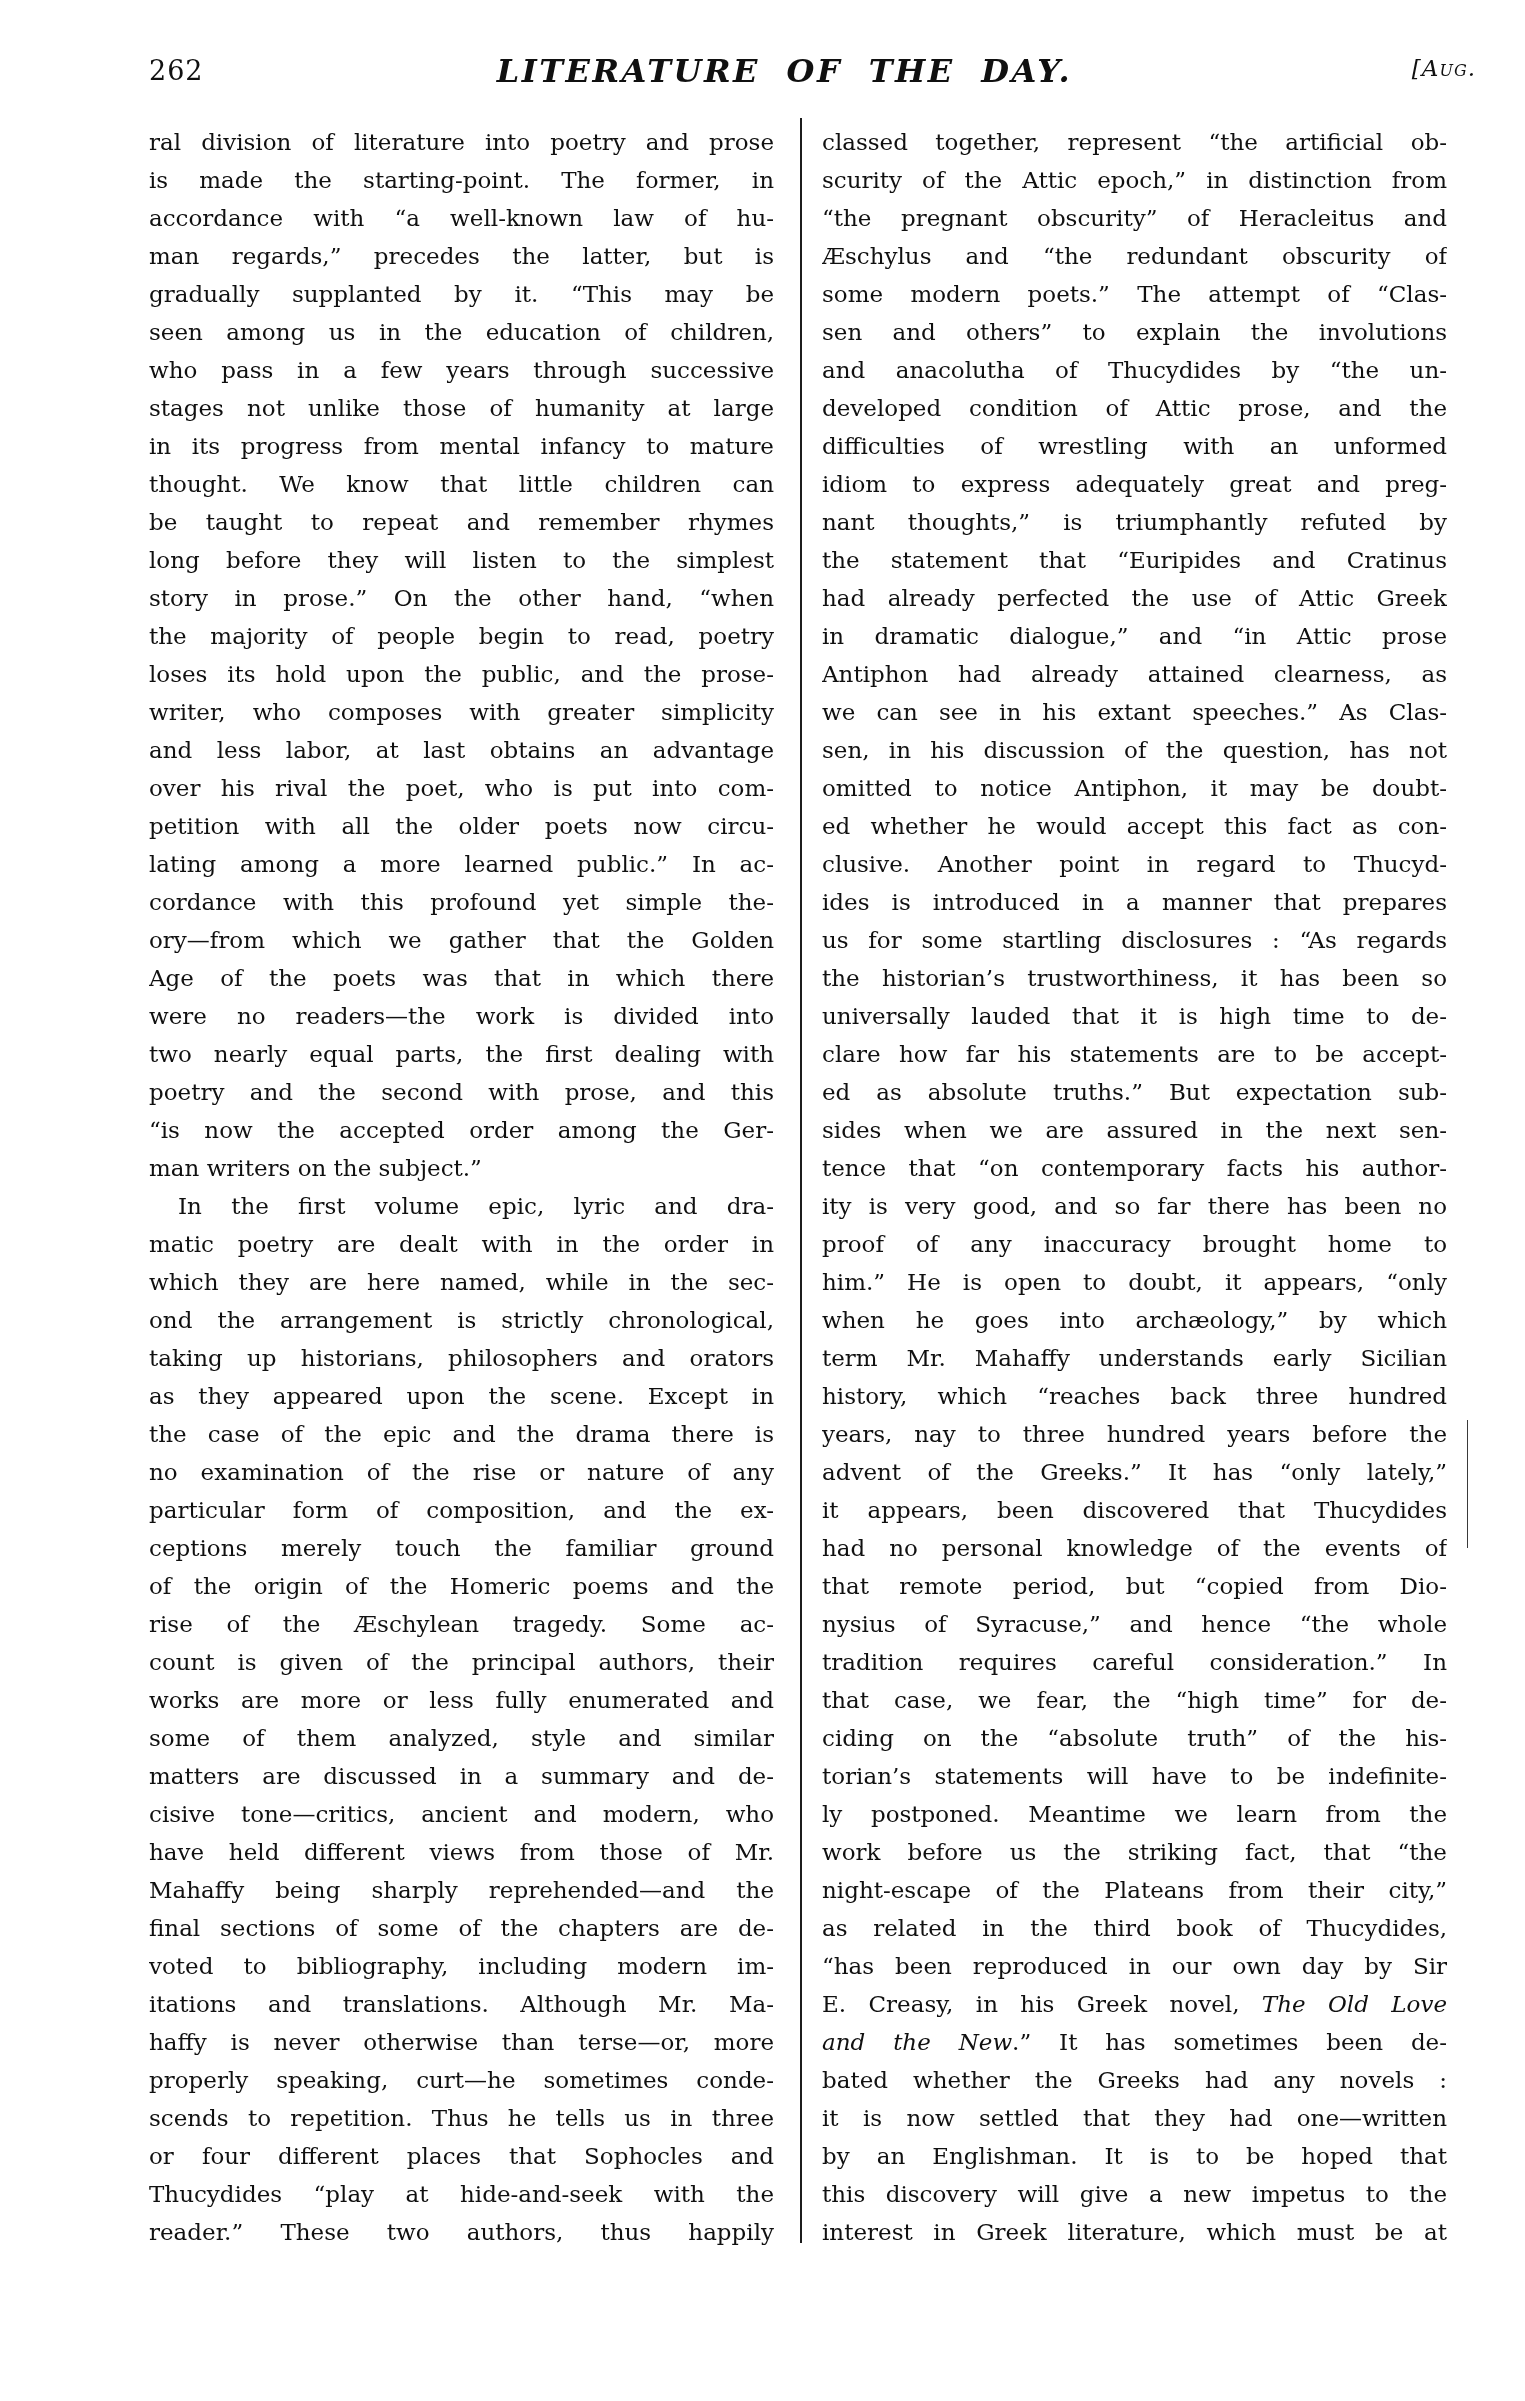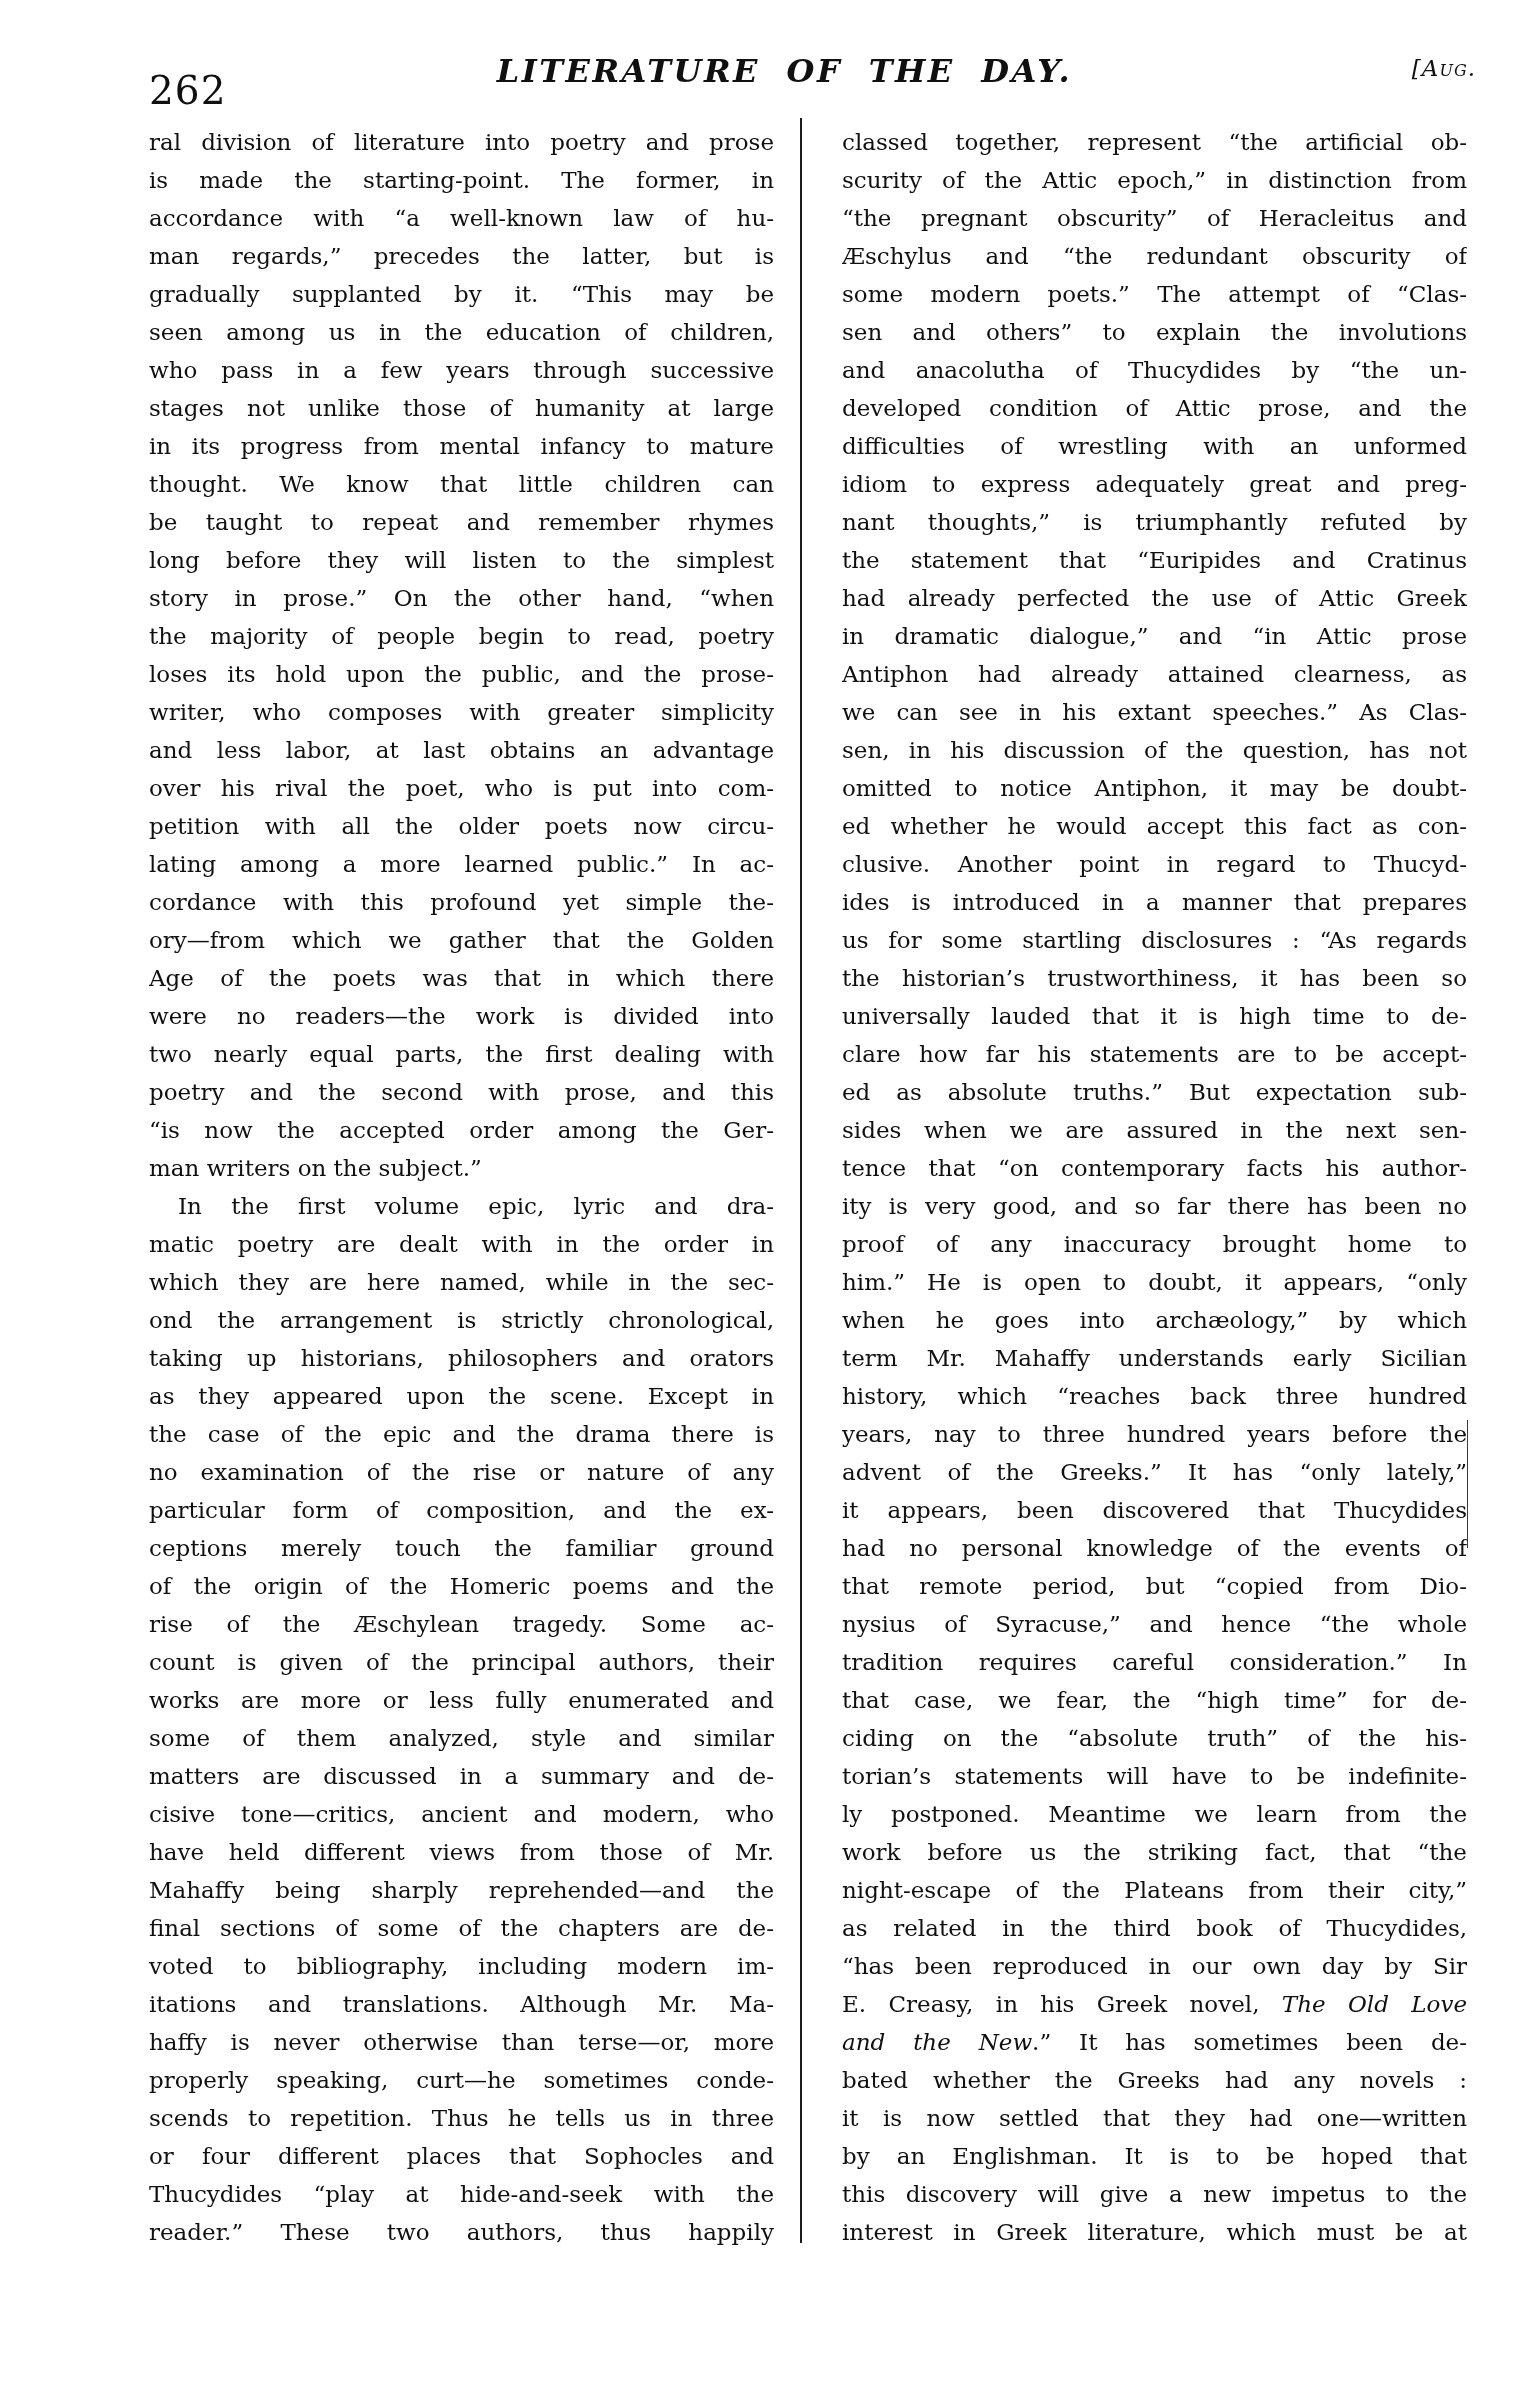--- a/index.html
+++ b/index.html
@@ -13,22 +13,22 @@
     height: 2401px;
     margin: 0 auto;
     background: #ffffff;
     color: #101010;
     font-family: "DejaVu Serif", "Liberation Serif", serif;
     overflow: hidden;
   }
   .page-number {
     position: absolute;
     left: 149px;
-    top: 68px;
-    font-size: 39px;
+    top: 55px;
+    font-size: 27px;
     letter-spacing: 1px;
   }
   .running-title {
     position: absolute;
     left: 0;
     right: 0;
     top: 52px;
     text-align: center;
     font-style: italic;
     font-weight: bold;
@@ -47,21 +47,21 @@
     font-style: italic;
   }
   .column {
     position: absolute;
     top: 123px;
     width: 625px;
     font-size: 23px;
     line-height: 38px;
   }
   .column.left  { left: 149px; }
-  .column.right { left: 822px; margin-left: 20px; }
+  .column.right { left: 822px; }
   .column .line {
     height: 38px;
     text-align: justify;
     text-align-last: justify;
     overflow: hidden;
   }
   .column .line.nojust {
     text-align-last: left;
   }
   .column .line.indent {

